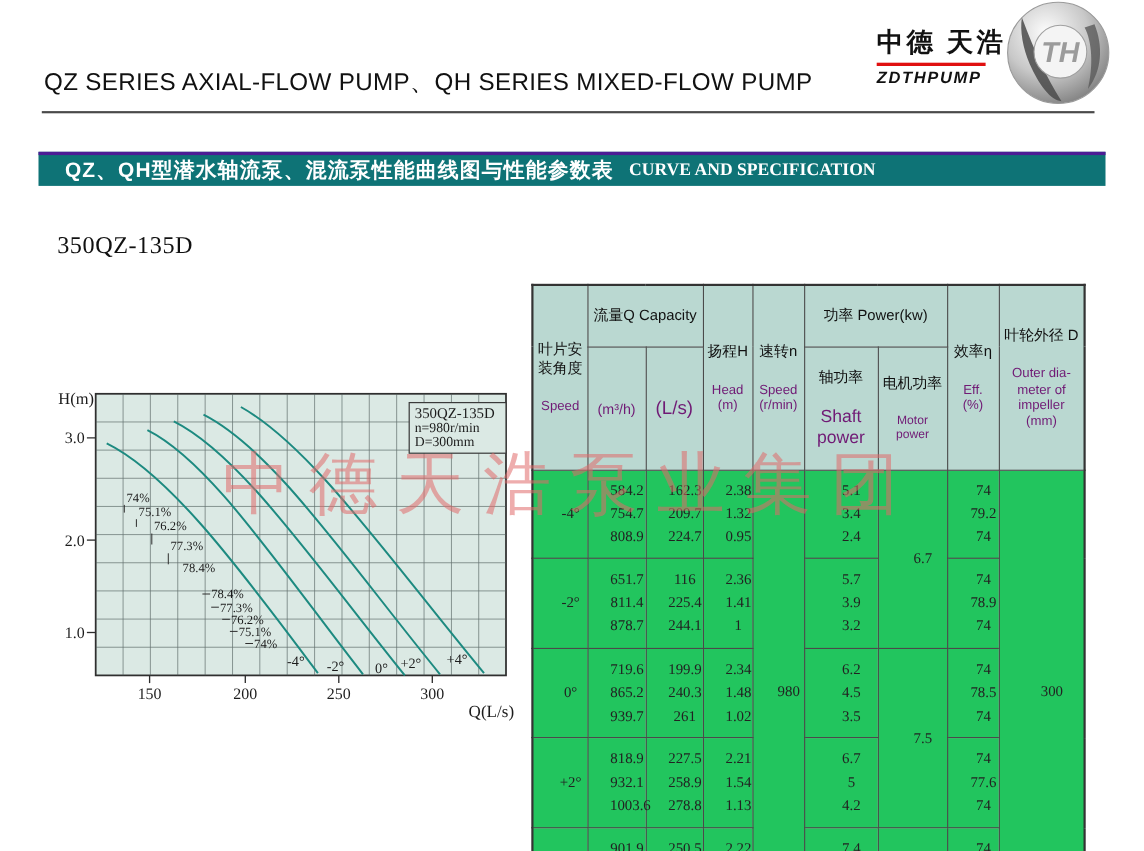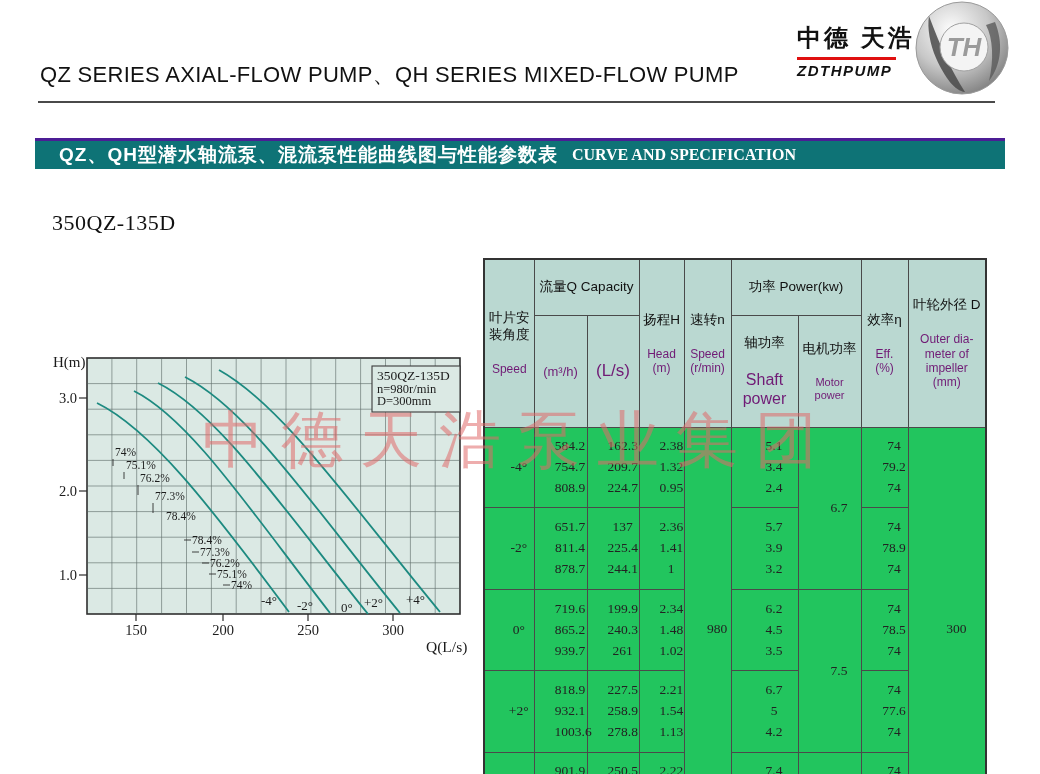--- a/index.html
+++ b/index.html
@@ -292,21 +292,21 @@
       <td>74
 79.2
 74</td>
       <td rowspan="5">300</td>
     </tr>
     <tr style="height:82px">
       <td class="shaded">-2°</td>
       <td class="shaded">651.7
 811.4
 878.7</td>
-      <td class="shaded">137
+      <td class="shaded">116
 225.4
 244.1</td>
       <td class="shaded">2.36
 1.41
 1</td>
       <td class="shaded">5.7
 3.9
 3.2</td>
       <td class="shaded">74
 78.9

